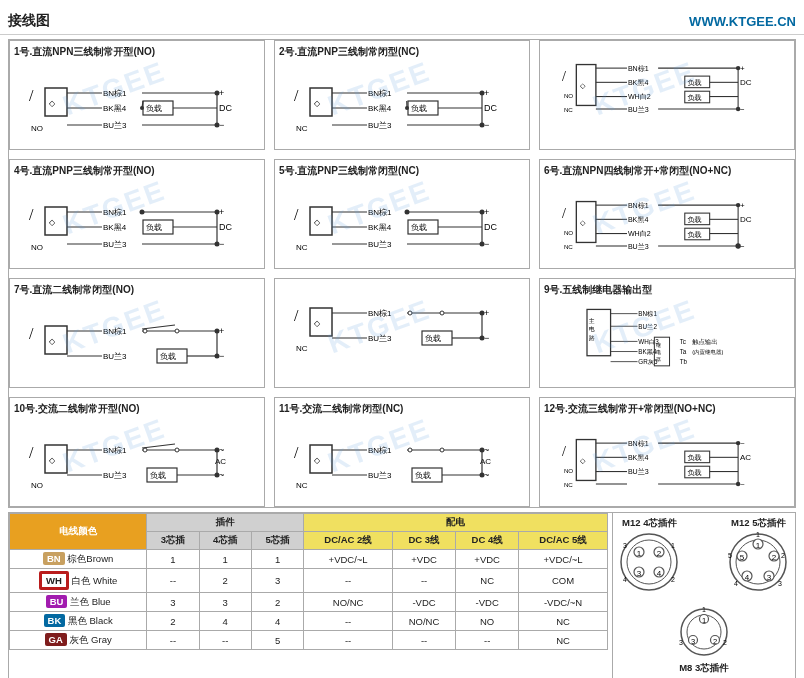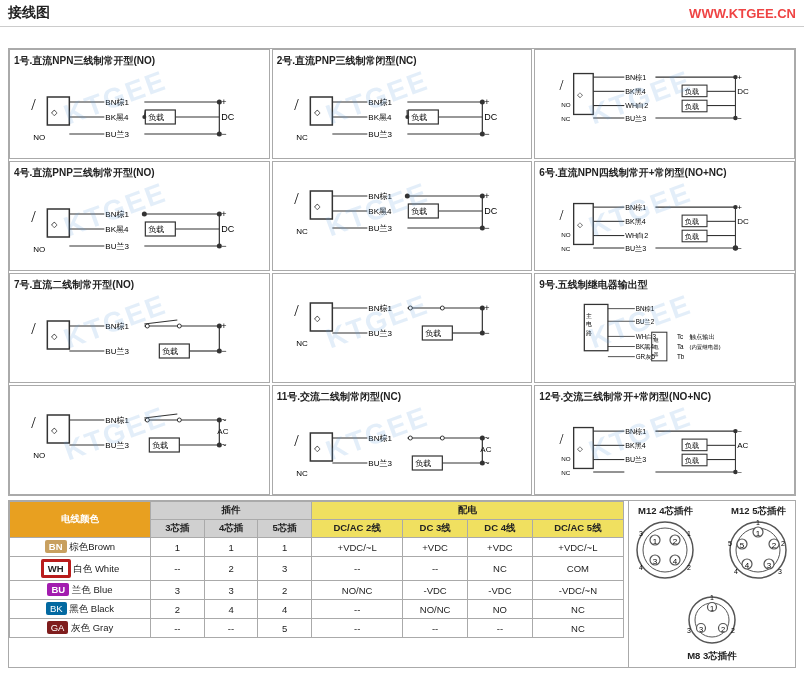--- a/index.html
+++ b/index.html
@@ -10,40 +10,40 @@
       min-height: 678px;
       font-size: 11px;
       color: #222;
     }
     .header {
       display: flex;
       justify-content: space-between;
       align-items: center;
       padding: 4px 8px;
       border-bottom: 1px solid #ccc;
+      margin-top: 8px;
     }
     .header-title {
       font-size: 14px;
       font-weight: bold;
       color: #222;
     }
     .header-url {
       font-size: 13px;
       font-weight: bold;
-      color: #ef4444;
+      color: #0369a1;
     }
     .main-content {
       padding: 4px 8px;
     }
     .diagrams-grid {
       display: grid;
       grid-template-columns: repeat(3, 1fr);
-      gap: 2px;
+      gap: 9px;
       border: 1px solid #aaa;
-      margin-top: 17px;
     }
     .diagram-cell {
       border: 1px solid #aaa;
       padding: 4px;
       min-height: 110px;
       position: relative;
     }
     .diagram-title {
       font-size: 10px;
       font-weight: bold;
@@ -94,38 +94,38 @@
       background: #d0d0d0;
       font-weight: bold;
     }
     .th-yellow {
       background: #f0e060;
       font-weight: bold;
     }
     .td-bn { background: #c8a060; color: #fff; font-weight: bold; }
     .td-wh { background: #fff; color: #222; font-weight: bold; }
     .td-bu { background: #a21caf; color: #fff; font-weight: bold; }
-    .td-bk { background: #0369a1; color: #fff; font-weight: normal; }
-    .td-ga { background: #7f1d1d; color: #fff; font-weight: normal; }
+    .td-bk { background: #0369a1; color: #fff; font-weight: bold; }
+    .td-ga { background: #7f1d1d; color: #fff; font-weight: bold; }
     .connector-section {
       flex: 0 0 auto;
       display: flex;
       flex-direction: column;
       align-items: center;
       gap: 4px;
       padding: 4px;
     }
     .connector-title {
       font-size: 9.5px;
       font-weight: bold;
       text-align: center;
     }
     .connectors-row {
       display: flex;
-      gap: 4px;
+      gap: 20px;
       align-items: center;
     }
     .diagram-container {
       position: relative;
     }
   </style>
 </head>
 <body>
 
 <div class="header">
@@ -264,20 +264,21 @@
 
         <circle cx="115" cy="30" r="2.5" fill="#333"></circle>
         <circle cx="190" cy="30" r="2.5" fill="#333"></circle>
         <line x1="190" y1="30" x2="190" y2="62" stroke="#333" stroke-width="1.2"></line>
         <circle cx="190" cy="62" r="2.5" fill="#333"></circle>
       </svg>
       <div class="watermark">KTGEE</div>
     </div>
 
     <div class="diagram-cell diagram-container">
+      <div class="diagram-title">5号.直流PNP三线制常闭型(NC)</div>
       <svg class="circuit-svg" viewBox="0 0 220 80">
         <text x="2" y="38" font-size="16" font-family="serif">/</text>
         <rect x="18" y="25" width="22" height="28" fill="none" stroke="#333" stroke-width="1.5"></rect>
         <text x="22" y="43" font-size="8">◇</text>
         <text x="4" y="68" font-size="8">NC</text>
         <line x1="40" y1="30" x2="75" y2="30" stroke="#333" stroke-width="1.2"></line>
         <text x="76" y="33" font-size="8">BN棕1</text>
         <line x1="115" y1="30" x2="190" y2="30" stroke="#333" stroke-width="1.2"></line>
         <text x="192" y="33" font-size="9">+</text>
         <line x1="40" y1="45" x2="75" y2="45" stroke="#333" stroke-width="1.2"></line>
@@ -328,21 +329,21 @@
         <circle cx="200" cy="26" r="2.5" fill="#333"></circle>
         <line x1="200" y1="26" x2="200" y2="72" stroke="#333" stroke-width="1.2"></line>
         <circle cx="200" cy="72" r="2.5" fill="#333"></circle>
 
         <circle cx="200" cy="72" r="3" fill="#333"></circle>
       </svg>
       <div class="watermark">KTGEE</div>
     </div>
 
     <div class="diagram-cell diagram-container">
-      <div class="diagram-title">7号.直流二线制常开型(NO)</div>
+      <div class="diagram-title">7号.直流二线制常闭型(NO)</div>
       <svg class="circuit-svg" viewBox="0 0 220 80">
         <text x="2" y="38" font-size="16" font-family="serif">/</text>
         <rect x="18" y="25" width="22" height="28" fill="none" stroke="#333" stroke-width="1.5"></rect>
         <text x="22" y="43" font-size="8">◇</text>
         <line x1="40" y1="30" x2="75" y2="30" stroke="#333" stroke-width="1.2"></line>
         <text x="76" y="33" font-size="8">BN棕1</text>
         <line x1="115" y1="30" x2="150" y2="30" stroke="#333" stroke-width="1.2"></line>
         <circle cx="118" cy="30" r="2" fill="#fff" stroke="#333" stroke-width="1"></circle>
         <line x1="115" y1="28" x2="148" y2="24" stroke="#333" stroke-width="1.2"></line>
         <circle cx="150" cy="30" r="2" fill="#fff" stroke="#333" stroke-width="1"></circle>
@@ -419,20 +420,21 @@
         <text x="112" y="63" font-size="6">电</text>
         <text x="112" y="71" font-size="6">器</text>
 
         <text x="155" y="51" font-size="7.5">触点输出</text>
         <text x="155" y="63" font-size="6.5">(内置继电器)</text>
       </svg>
       <div class="watermark">KTGEE</div>
     </div>
 
     <div class="diagram-cell diagram-container">
+      <div class="diagram-title">10号.交流二线制常开型(NO)</div>
       <svg class="circuit-svg" viewBox="0 0 220 80">
         <text x="2" y="38" font-size="16" font-family="serif">/</text>
         <rect x="18" y="25" width="22" height="28" fill="none" stroke="#333" stroke-width="1.5"></rect>
         <text x="22" y="43" font-size="8">◇</text>
         <text x="4" y="68" font-size="8">NO</text>
         <line x1="40" y1="30" x2="75" y2="30" stroke="#333" stroke-width="1.2"></line>
         <text x="76" y="33" font-size="8">BN棕1</text>
         <line x1="115" y1="30" x2="150" y2="30" stroke="#333" stroke-width="1.2"></line>
         <circle cx="118" cy="30" r="2" fill="#fff" stroke="#333"></circle>
         <line x1="115" y1="28" x2="148" y2="24" stroke="#333" stroke-width="1.2"></line>

